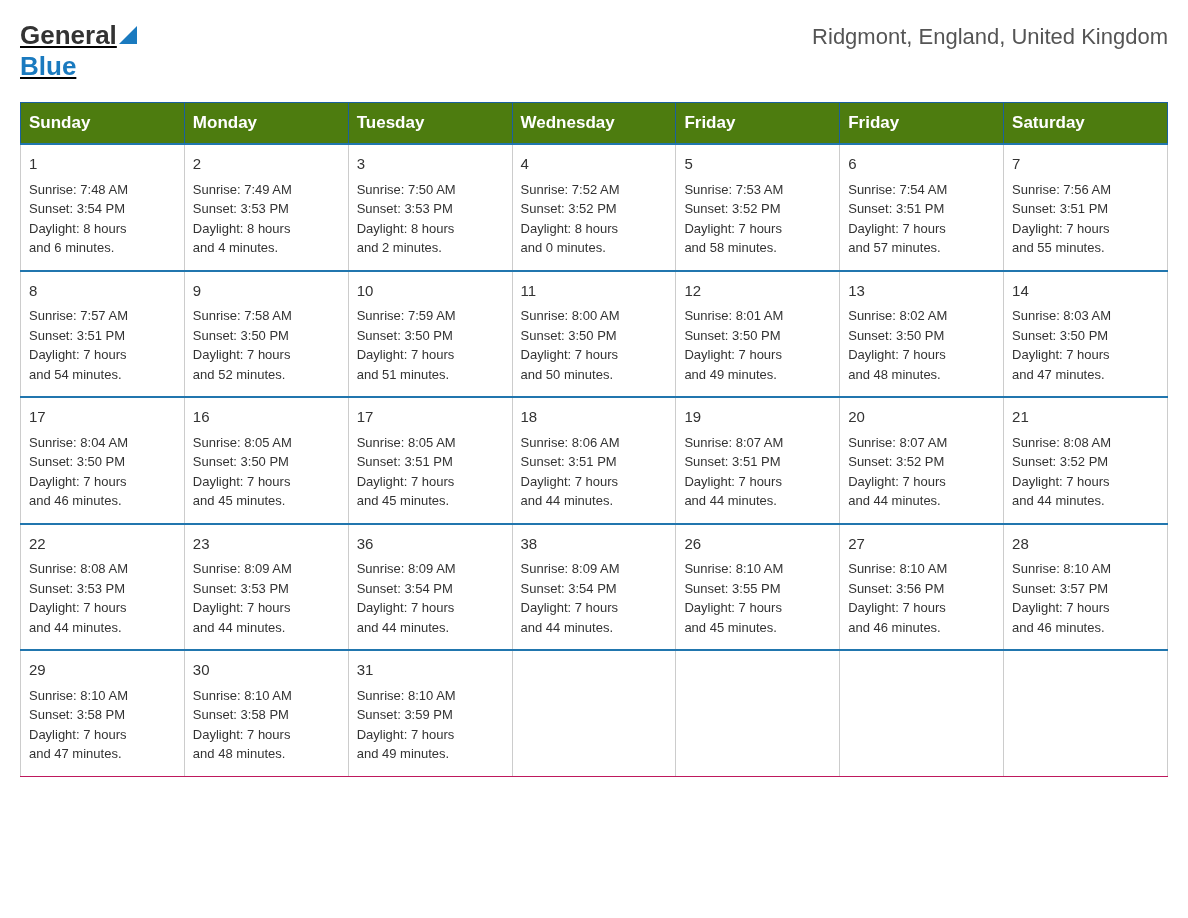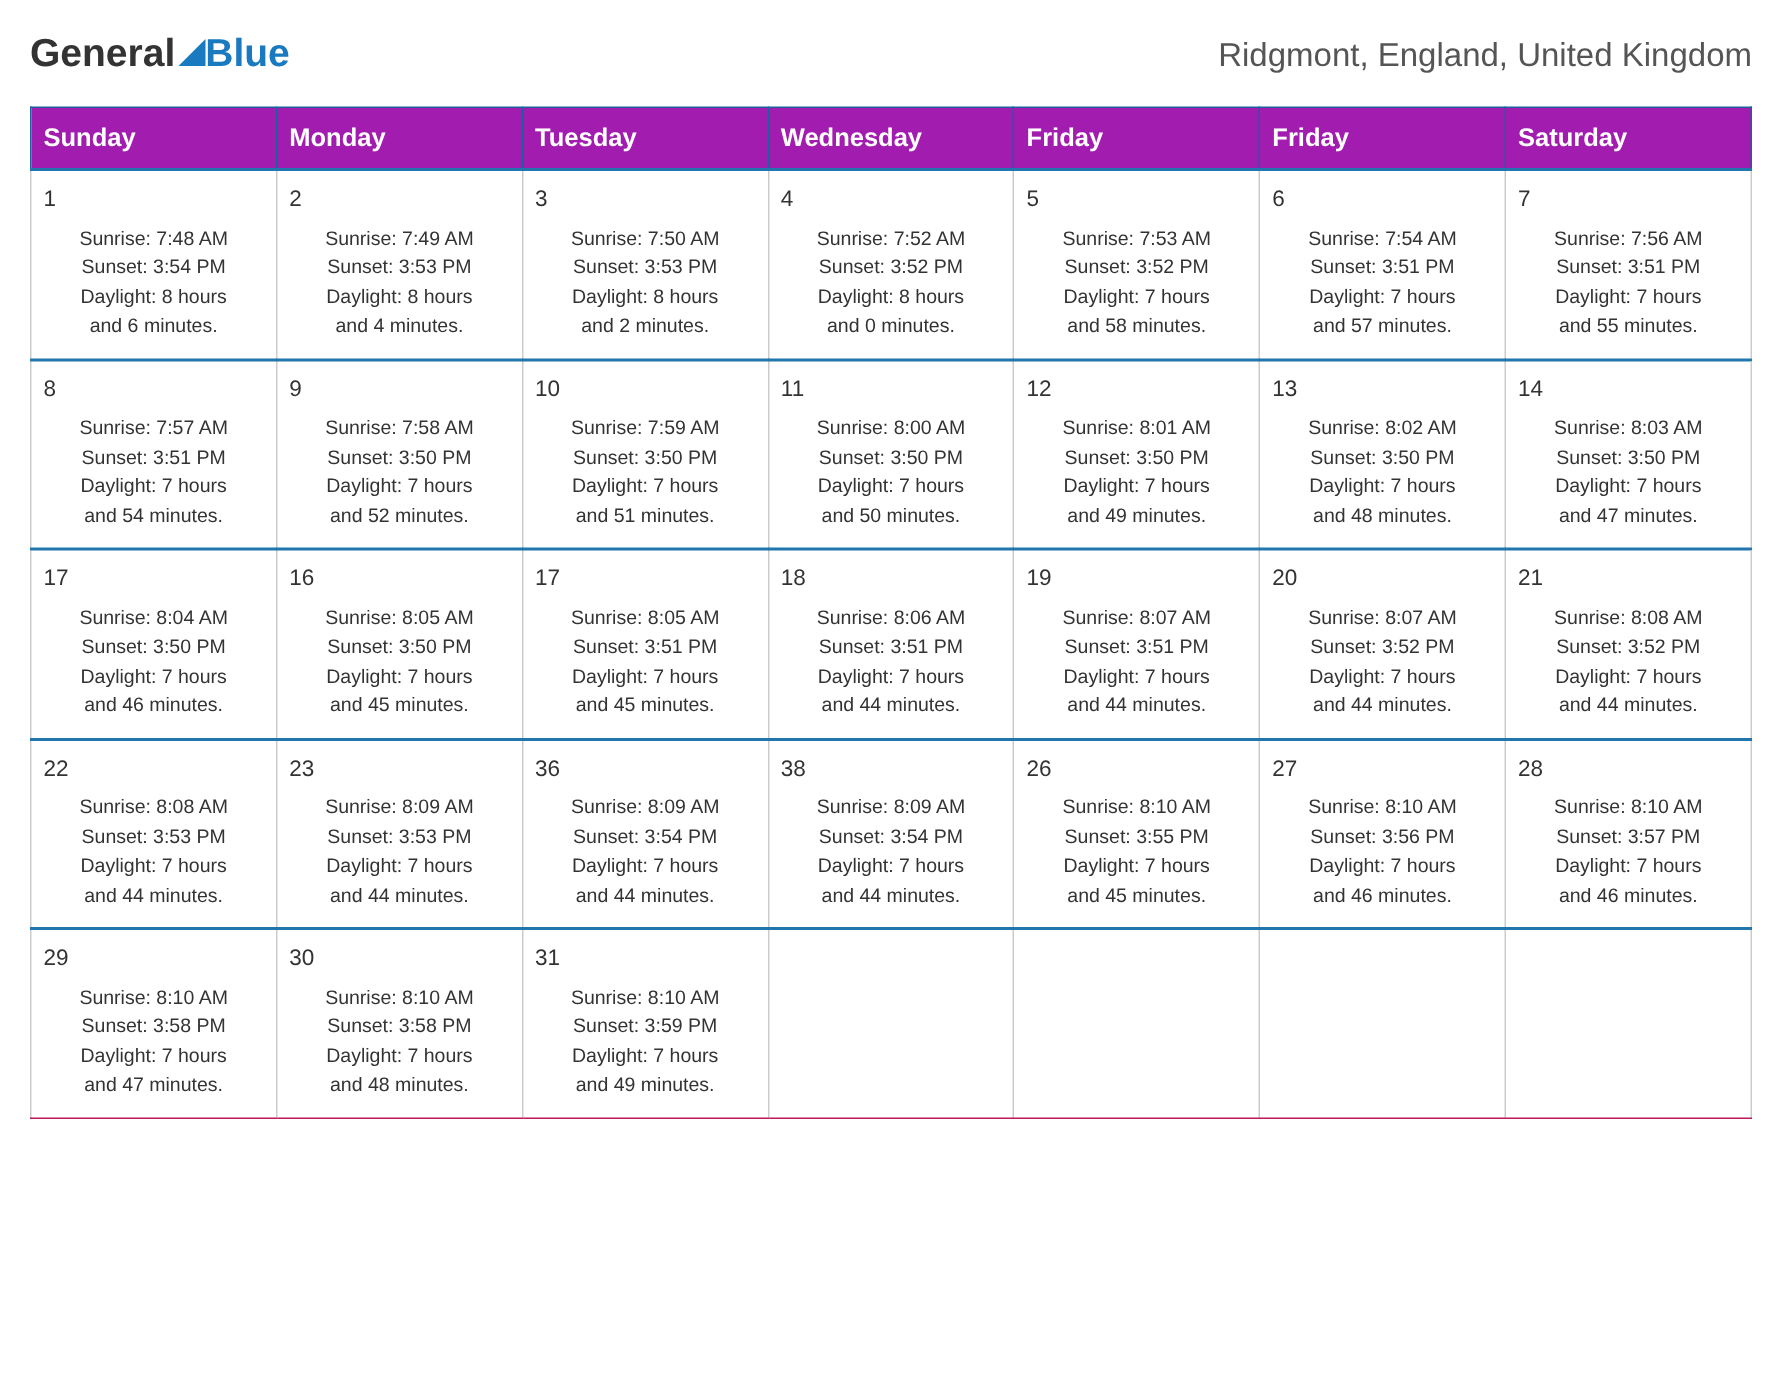--- a/index.html
+++ b/index.html
@@ -11,22 +11,23 @@
       padding: 20px;
     }
     .header {
       display: flex;
       justify-content: space-between;
       align-items: flex-start;
       margin-bottom: 20px;
     }
     .logo {
       display: flex;
-      flex-direction: row;
+      flex-direction: column;
       align-items: flex-start;
+      text-decoration: underline;
     }
     .title-block {
       text-align: right;
     }
     .month-title {
       font-size: 52px;
       font-weight: bold;
       color: #222;
       line-height: 1;
     }
@@ -34,21 +35,21 @@
       font-size: 22px;
       color: #555;
       margin-top: 4px;
     }
     table {
       width: 100%;
       border-collapse: collapse;
       table-layout: fixed;
     }
     thead tr th {
-      background: #a21caf;
+      background: #4d7c0f;
       color: #fff;
       font-size: 17px;
       font-weight: bold;
       padding: 10px 8px;
       text-align: left;
       border: 1px solid #1a609e;
     }
     tbody tr td {
       vertical-align: top;
       padding: 8px 8px 12px 8px;
@@ -66,21 +67,20 @@
     .day-num {
       font-size: 15px;
       font-weight: normal;
       color: #333;
       margin-bottom: 4px;
     }
     .day-info {
       font-size: 13px;
       color: #333;
       line-height: 1.5;
-      text-align: center;
     }
     tbody tr:last-child td {
       border-bottom: 1px solid #be185d;
     }
     .logo-wrapper {
       display: flex;
       align-items: center;
     }
     .logo-general {
       font-size: 26px;

